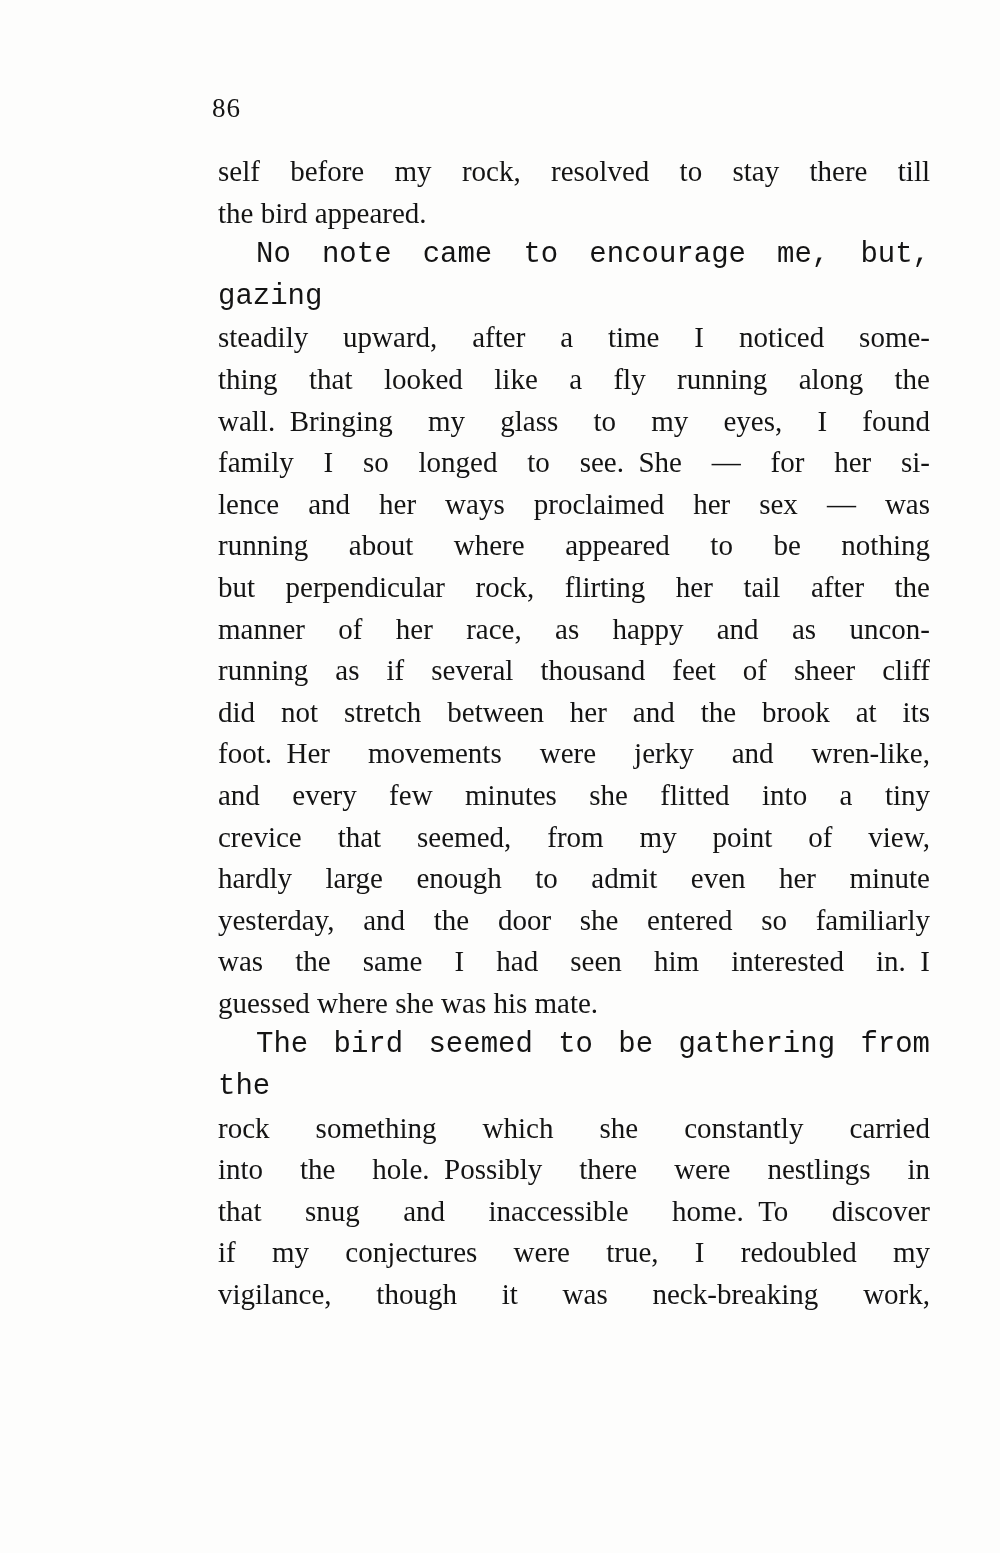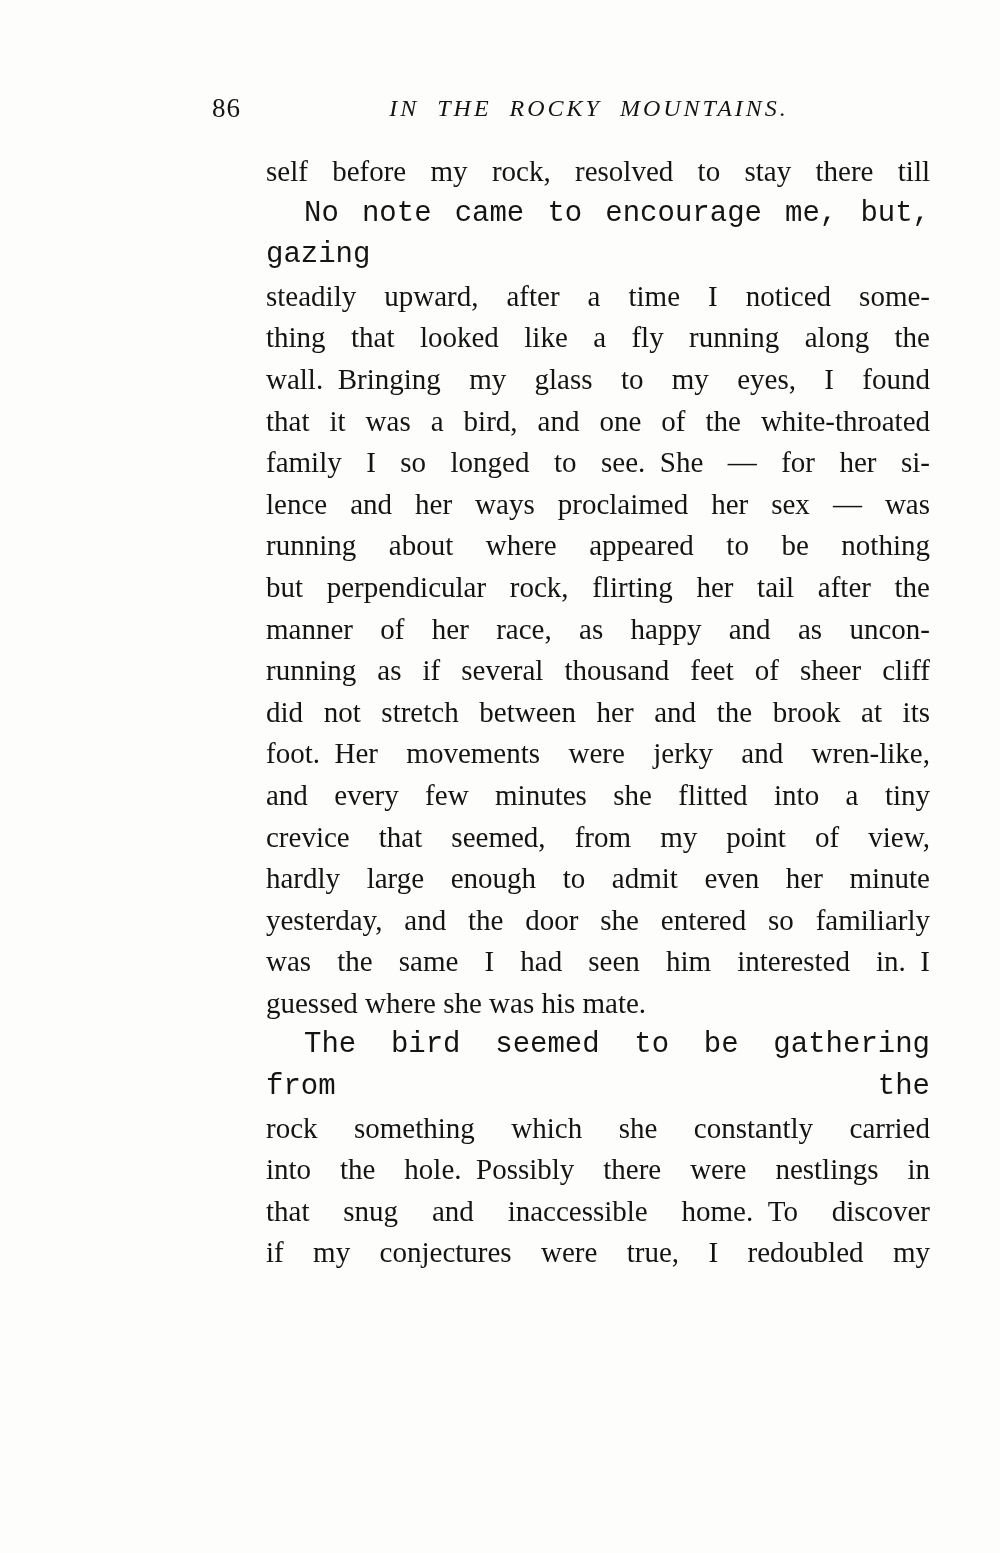--- a/index.html
+++ b/index.html
@@ -46,58 +46,57 @@
     position: absolute;
     top: 151px;
     left: 218px;
     width: 712px;
     font-size: 29px;
     line-height: 41.6px;
   }
   .line {
     text-align: justify;
     text-align-last: justify;
-    margin-left: 48px;
   }
   .line.flush {
     text-align-last: left;
   }
   .line.indented {
     text-indent: 38px;
     font-family: Liberation Mono, monospace;
   }
 </style>
 </head>
 <body>
 
 <div class="page">
   <div class="header">
     <span class="page-number">86</span>
-    <span class="running-title">IN THE ROCKY MOUNTAINS.</span>
   </div>
   <div class="body-text">
       <div class="line">self before my rock, resolved to stay there till</div>
+      <div class="line flush">the bird appeared.</div>
       <div class="line indented">No note came to encourage me, but, gazing</div>
       <div class="line">steadily upward, after a time I noticed some-</div>
       <div class="line">thing that looked like a fly running along the</div>
       <div class="line">wall. Bringing my glass to my eyes, I found</div>
-      <div class="line">that it was a bird, and one of the white-throated</div>
       <div class="line">family I so longed to see. She — for her si-</div>
       <div class="line">lence and her ways proclaimed her sex — was</div>
       <div class="line">running about where appeared to be nothing</div>
       <div class="line">but perpendicular rock, flirting her tail after the</div>
       <div class="line">manner of her race, as happy and as uncon-</div>
       <div class="line">running as if several thousand feet of sheer cliff</div>
       <div class="line">did not stretch between her and the brook at its</div>
       <div class="line">foot. Her movements were jerky and wren-like,</div>
       <div class="line">and every few minutes she flitted into a tiny</div>
       <div class="line">crevice that seemed, from my point of view,</div>
       <div class="line">hardly large enough to admit even her minute</div>
       <div class="line">yesterday, and the door she entered so familiarly</div>
       <div class="line">was the same I had seen him interested in. I</div>
       <div class="line flush">guessed where she was his mate.</div>
       <div class="line indented">The bird seemed to be gathering from the</div>
       <div class="line">rock something which she constantly carried</div>
       <div class="line">into the hole. Possibly there were nestlings in</div>
       <div class="line">that snug and inaccessible home. To discover</div>
       <div class="line">if my conjectures were true, I redoubled my</div>
+      <div class="line">vigilance, though it was  neck-breaking work,</div>
     </div>
 </div>
 
 </body></html>

